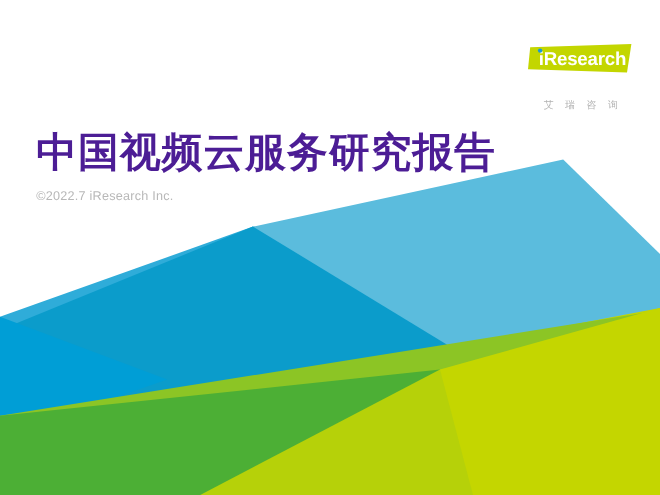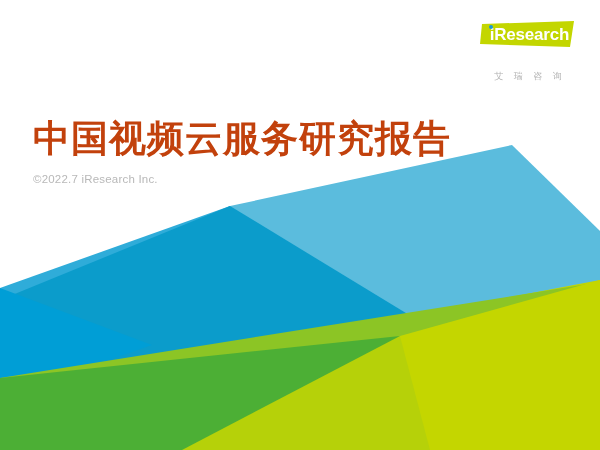--- a/index.html
+++ b/index.html
@@ -26,21 +26,21 @@
     top: 0;
     width: 600px;
     height: 450px;
     display: block;
   }
 
   
   #logo-block {
     position: absolute;
     right: 18px;
-    top: 21px;
+    top: 40px;
     width: 108px;
     text-align: center;
     z-index: 5;
   }
   #logo-mark {
     position: relative;
     width: 96px;
     height: 28px;
     margin: 0 auto;
   }
@@ -85,21 +85,21 @@
     white-space: nowrap;
   }
 
   
   #headline {
     position: absolute;
     left: 33px;
     top: 93px;
     font-size: 37px;
     font-weight: bold;
-    color: #c2410c;
+    color: #4c1d95;
     letter-spacing: 1px;
     line-height: 1.15;
     white-space: nowrap;
     z-index: 5;
   }
 
   
   #copyright {
     position: absolute;
     left: 33px;

